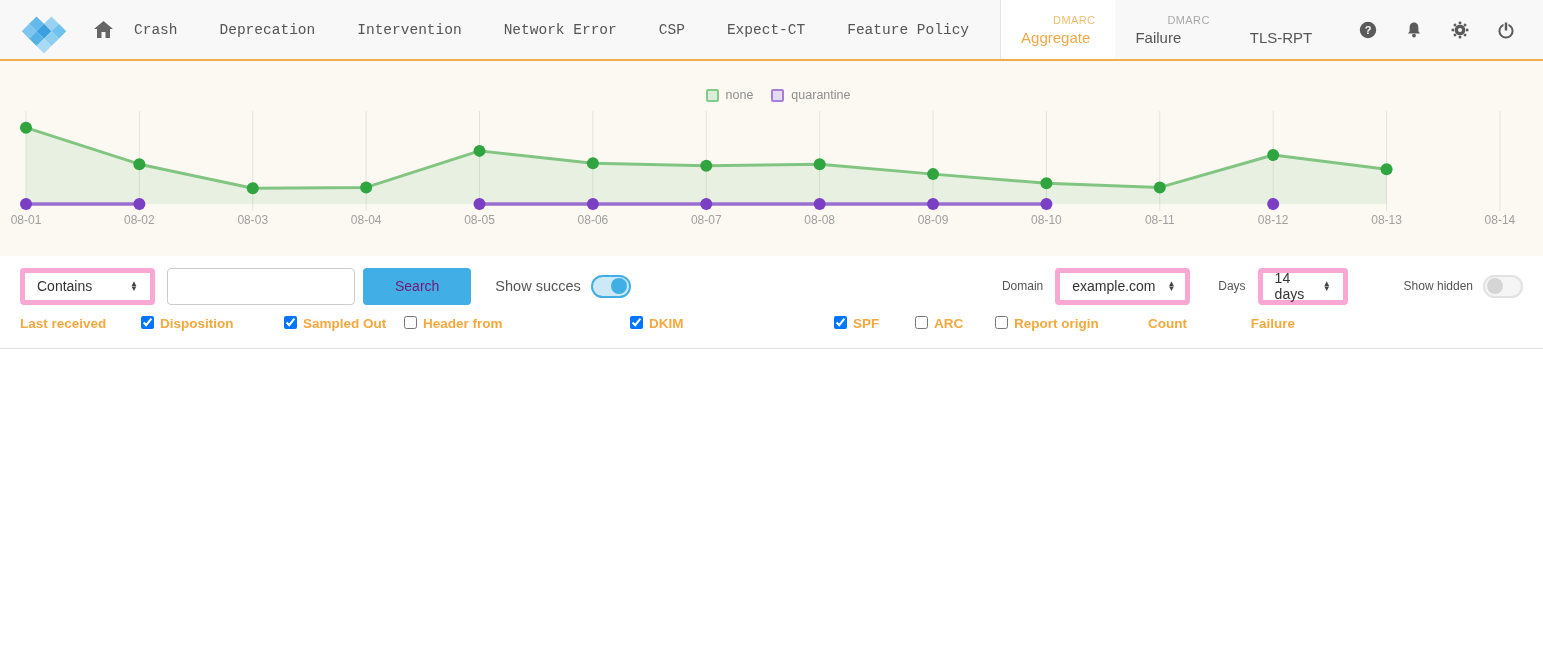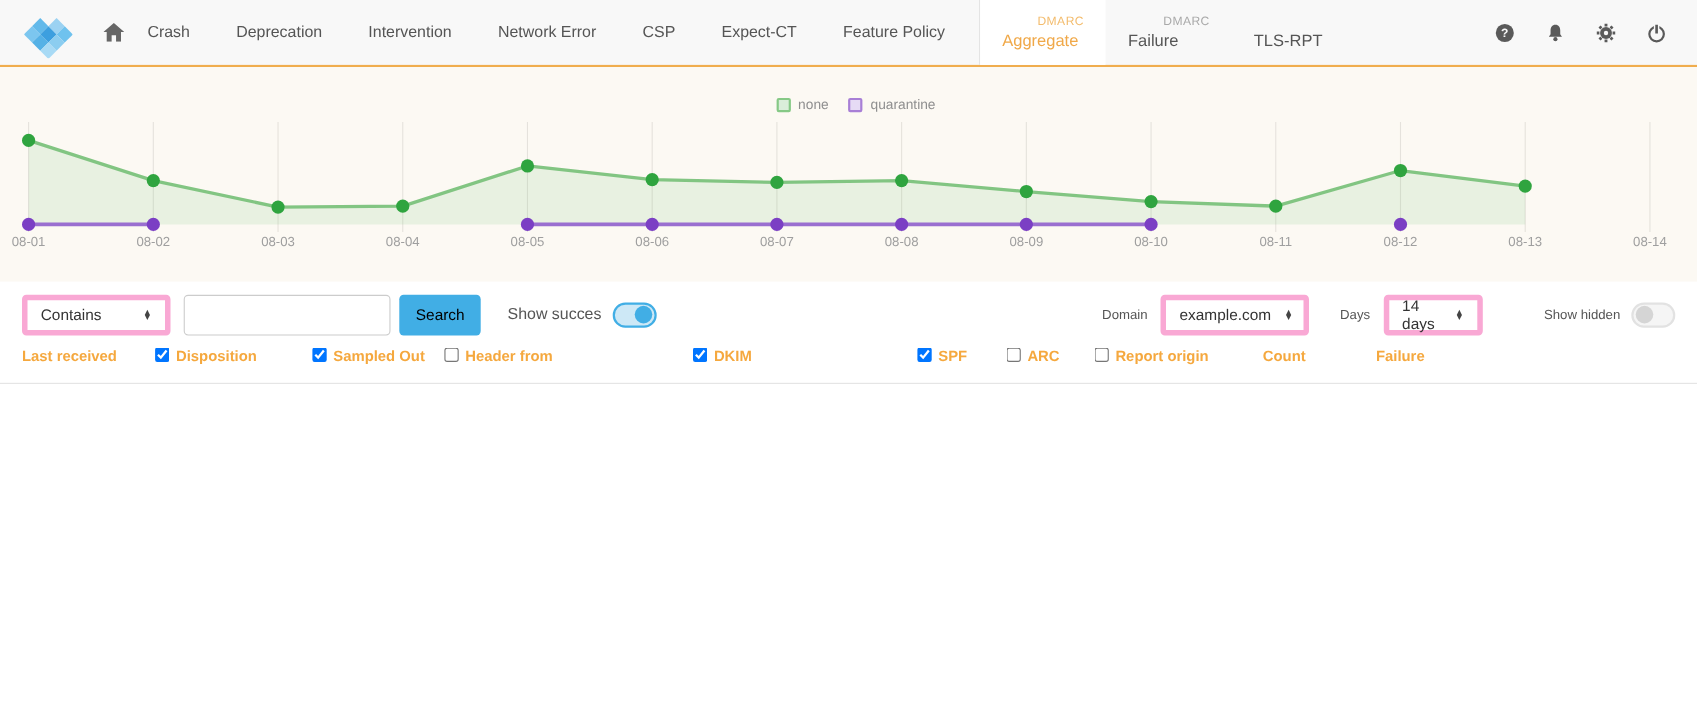--- a/index.html
+++ b/index.html
@@ -4,21 +4,21 @@
 <style>
   * { margin:0; padding:0; box-sizing:border-box; }
   html,body { width:1543px; height:650px; overflow:hidden; background:#fff;
     font-family:"Liberation Sans","DejaVu Sans",sans-serif; }
 
   
   .topbar { height:61px; background:#f8f8f8; border-bottom:2px solid #f0ad4e;
     display:flex; align-items:stretch; }
   .logo { align-self:center; margin-left:22px; width:44px; height:46px; }
   .home { align-self:center; margin-left:28px; cursor:pointer; display:flex; }
-  .nav-items { display:flex; align-items:center; }
+  .nav-items { display:flex; align-items:center;font-family:Liberation Mono, monospace; }
   .nav-item { padding:0 21px; font-size:14.5px; color:#555; cursor:pointer; white-space:nowrap; }
   .nav-sep { width:1px; background:#e4e4e4; margin-left:10px; }
   .tabs { display:flex; align-items:stretch; }
   .tab { display:flex; flex-direction:column; justify-content:center; padding:0 20px; cursor:pointer; }
   .tab .sup { height:15px; font-size:11px; letter-spacing:.4px; color:#a9a9a9;margin-left:32px; }
   .tab .lbl { font-size:15px; color:#555; }
   .tab.active { background:#fff; }
   .tab.active .sup { color:#f3bc6d; }
   .tab.active .lbl { color:#f0a848; }
   .top-icons { margin-left:auto; display:flex; align-items:center; gap:28px; margin-right:28px; }
@@ -32,21 +32,21 @@
   .chart-svg { position:absolute; inset:0; width:1543px; height:195px; }
 
   
   .filterbar { height:60px; background:#fff; display:flex; align-items:center; padding:0 20px; }
   .selbox { height:37px; border:5px solid #f9a8d4; border-radius:4px; background:#fff;
     display:flex; align-items:center; justify-content:space-between; padding:0 12px;
     font-size:14px; color:#333; cursor:pointer; }
   .selarrows { display:flex; flex-direction:column; line-height:5px; font-size:8px; color:#444; margin-left:12px; }
   .searchbox { width:188px; height:37px; border:1px solid #ccc; border-radius:4px; margin-left:12px;
     padding:0 10px; font-size:14px; color:#333; outline:none; }
-  .btn-search { height:37px; margin-left:8px; padding:0 15px; background:#41aee5; color:#000000;
+  .btn-search { height:37px; margin-left:8px; padding:0 32px; background:#41aee5; color:#701a75;
     border:none; border-radius:4px; font-size:14px; cursor:pointer; }
   .toggle-label { margin-left:24px; font-size:14.5px; color:#555; }
   .toggle { width:40px; height:23px; border-radius:12px; margin-left:10px; position:relative; cursor:pointer; }
   .toggle.on { background:#cde8f6; border:2px solid #41aee5; }
   .toggle.on .knob { position:absolute; right:2px; top:1.5px; width:16px; height:16px; border-radius:50%; background:#41aee5; }
   .toggle.off { background:#f5f5f5; border:2px solid #e2e2e2; }
   .toggle.off .knob { position:absolute; left:2px; top:1.5px; width:16px; height:16px; border-radius:50%; background:#d5d5d5; }
   .spacer { flex:1; }
   .flabel { font-size:12px; color:#555; margin-right:12px; }
   .gap28 { width:28px; }

